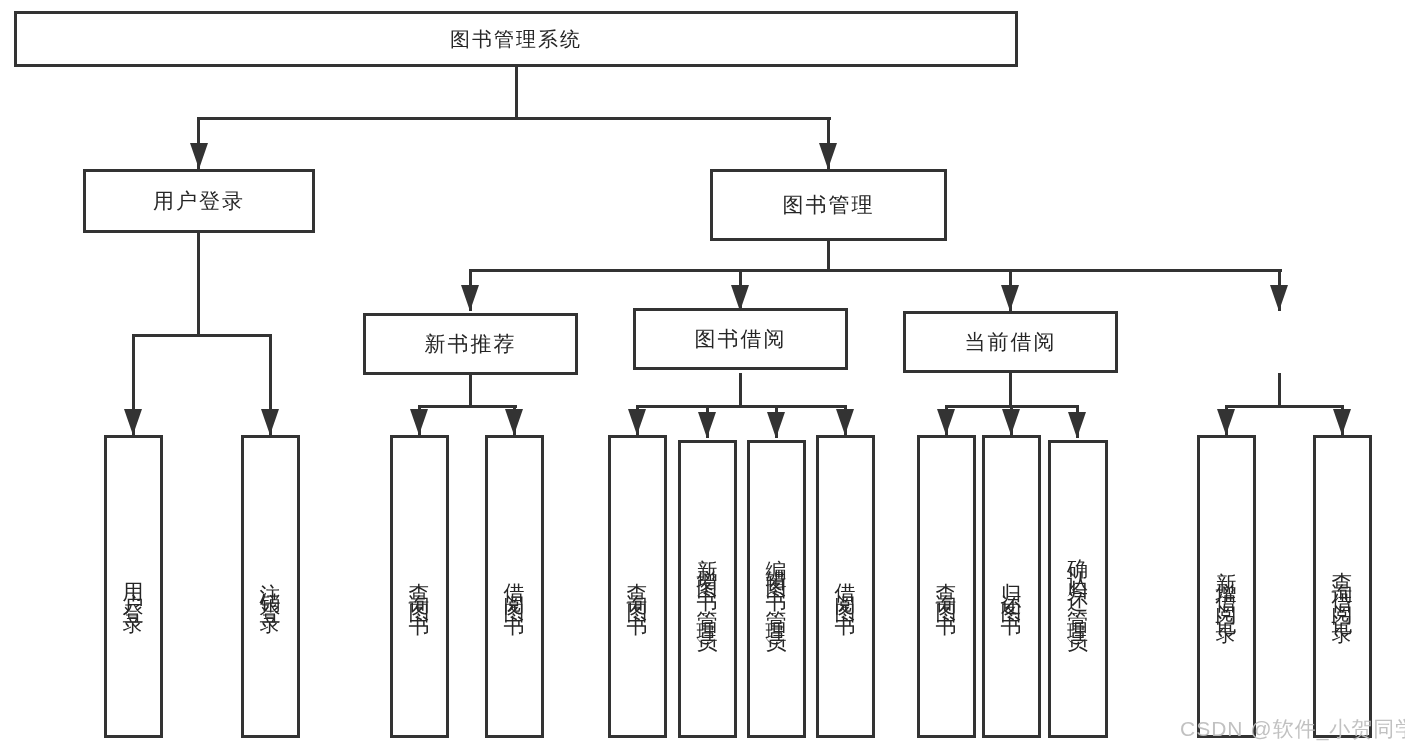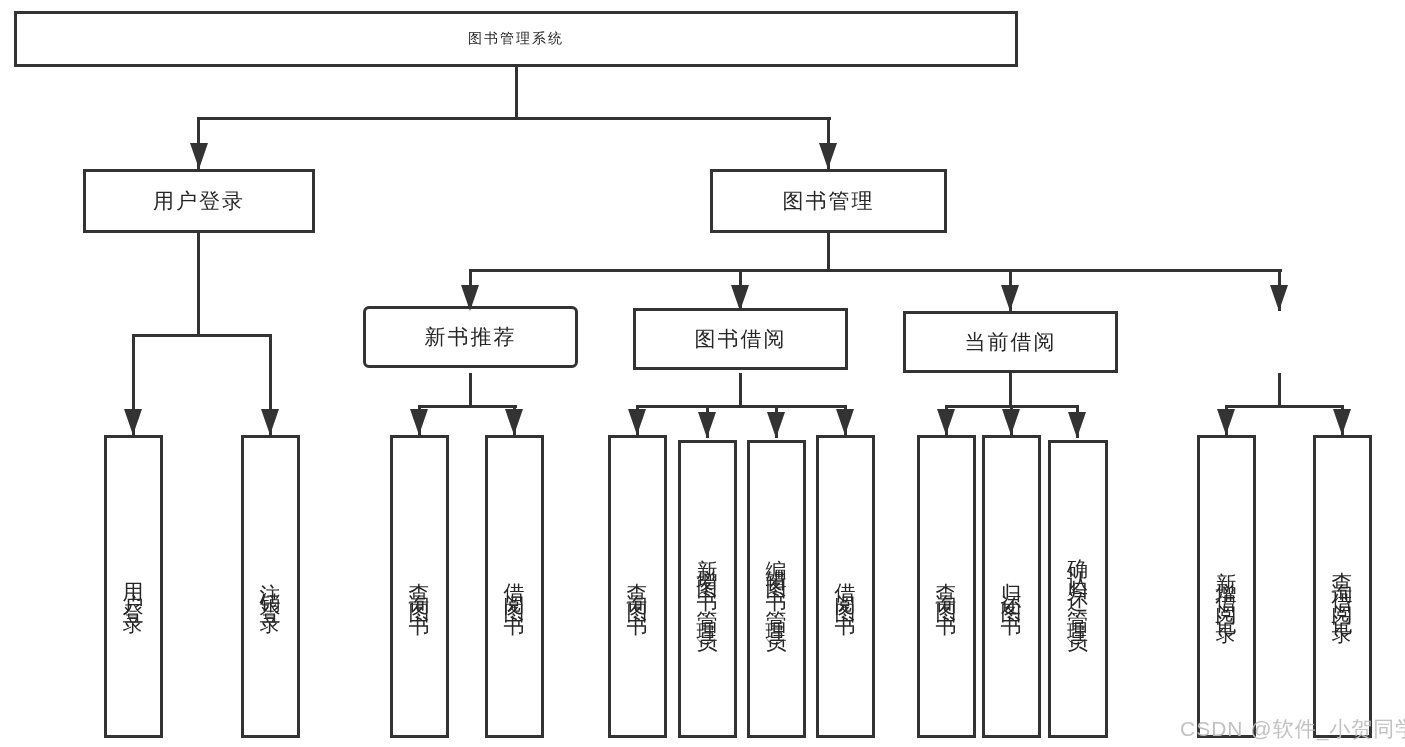--- a/index.html
+++ b/index.html
@@ -8,21 +8,21 @@
     font-family:"Liberation Sans","DejaVu Sans",sans-serif; overflow:hidden;
     color:#262626;
   }
   .box {
     position:absolute; box-sizing:border-box;
     border:3px solid #333333; background:#ffffff;
     display:flex; align-items:center; justify-content:center;
     font-size:21px; letter-spacing:2px; color:#262626; z-index:2;
     text-align:center;
   }
-  .root-box { font-size:14px; }
+  .root-box { font-size:20px; }
   .vbox {
     writing-mode:vertical-rl; text-orientation:mixed;
     letter-spacing:0.5em; line-height:1; font-size:21px;
     justify-content:center;
   }
   .hl { position:absolute; height:3px; background:#333333; z-index:1; }
   .vl { position:absolute; width:3px;  background:#333333; z-index:1; }
   .arrow {
     position:absolute; width:0; height:0; z-index:3;
     border-left:9px solid transparent; border-right:9px solid transparent;
@@ -35,23 +35,23 @@
   }
 </style>
 </head>
 <body>
 
 <div class="canvas">
 
   <div class="box root-box" style="left:14px;top:11px;width:1004px;height:56px;">图书管理系统</div>
 
   <div class="box" style="left:83px;top:169px;width:232px;height:64px;">用户登录</div>
-  <div class="box" style="left:710px;top:169px;width:237px;height:64px;">图书管理</div>
+  <div class="box" style="left:710px;top:169px;width:237px;height:72px;">图书管理</div>
 
-  <div class="box" style="left:363px;top:306px;width:215px;height:62px;border-radius:6px;">新书推荐</div>
+  <div class="box" style="left:363px;top:313px;width:215px;height:62px;">新书推荐</div>
   <div class="box" style="left:633px;top:308px;width:215px;height:62px;">图书借阅</div>
   <div class="box" style="left:903px;top:311px;width:215px;height:62px;text-align:center;">当前借阅</div>
 
   <div class="box vbox" style="left:104px;top:435px;width:59px;height:303px;">用户登录</div>
   <div class="box vbox" style="left:241px;top:435px;width:59px;height:303px;">注销登录</div>
 
   <div class="box vbox" style="left:390px;top:435px;width:59px;height:303px;">查询图书</div>
   <div class="box vbox" style="left:485px;top:435px;width:59px;height:303px;">借阅图书</div>
 
   <div class="box vbox" style="left:608px;top:435px;width:59px;height:303px;">查询图书</div>

